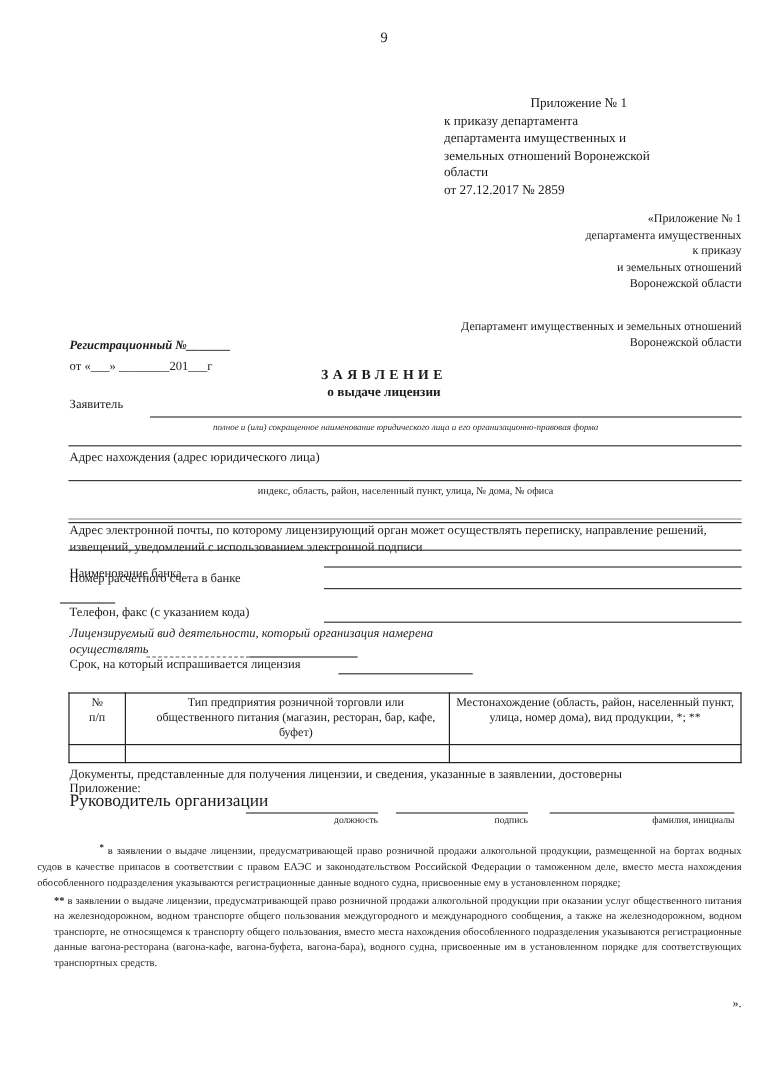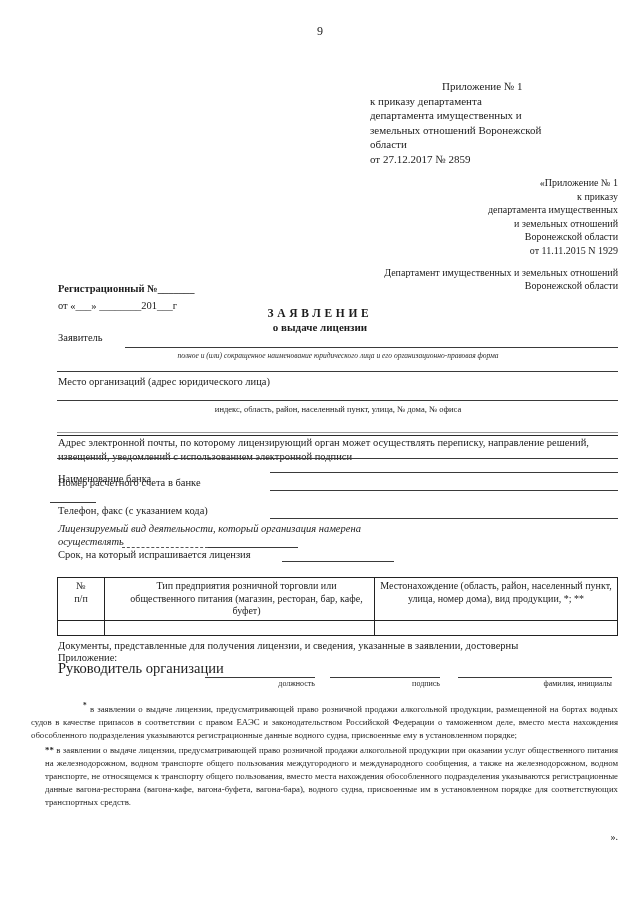--- a/index.html
+++ b/index.html
@@ -7,21 +7,21 @@
     position:relative;width:640px;height:905px;background:#ffffff;
     font-family:"Liberation Serif","DejaVu Serif",serif;color:#1b1b1b;
     overflow:hidden;
   }
   .abs{position:absolute;}
   .pagenum{top:24px;left:0;width:640px;text-align:center;font-size:12px;}
   .appx1{top:79px;left:370px;width:235px;font-size:11px;line-height:14.5px;text-align:left;}
   .appx1 .first{padding-left:72px;}
   .appx2{top:176px;left:318px;width:300px;font-size:10px;line-height:13.5px;text-align:right;}
   .dept{top:266px;left:258px;width:360px;font-size:10px;line-height:13px;text-align:right;}
-  .reg{top:283px;left:58px;font-size:10.5px;font-weight:bold;}
+  .reg{top:283px;left:58px;font-size:10.5px;font-weight:bold;font-style:italic;}
   .dateline{top:300px;left:58px;font-size:10.5px;}
   .title{top:307px;left:0;width:640px;text-align:center;font-size:11.5px;font-weight:bold;letter-spacing:0.32em;}
   .subtitle{top:321px;left:0;width:640px;text-align:center;font-size:11px;font-weight:bold;}
   .lbl{font-size:10.5px;}
   .cap{font-style:italic;color:#2a2a2a;}
   .hline{border-top:1px solid #3a3a3a;height:0;}
   .hline2{height:2px;border-top:1px solid #9a9a9a;border-bottom:1px solid #2b2b2b;}
   .dotline{border-top:1px dashed #555;height:0;}
   .ital{font-style:italic;}
   .doctable{position:absolute;top:577px;left:57px;width:561px;border-collapse:collapse;
@@ -47,44 +47,43 @@
     <div class="first">Приложение № 1</div>
     <div>к приказу департамента</div>
     <div>департамента  имущественных и</div>
     <div>земельных отношений  Воронежской</div>
     <div>области</div>
     <div>от 27.12.2017 № 2859</div>
   </div>
 
   <div class="abs appx2">
     <div>«Приложение № 1</div>
+    <div>департамента имущественных</div>
     <div>к приказу</div>
-    <div>департамента имущественных</div>
     <div>и земельных отношений</div>
     <div>Воронежской области</div>
-    <div>от 11.11.2015 N 1929</div>
   </div>
 
   <div class="abs dept">
     <div>Департамент  имущественных и земельных отношений</div>
     <div>Воронежской области</div>
   </div>
 
   <div class="abs reg">Регистрационный №_______</div>
   <div class="abs dateline">от «___» ________201___г</div>
 
   <div class="abs title">ЗАЯВЛЕНИЕ</div>
   <div class="abs subtitle">о выдаче лицензии</div>
 
   <div class="abs lbl" style="top:332px;left:58px;">Заявитель</div>
   <div class="abs hline" style="top:347px;left:125px;width:493px;"></div>
   <div class="abs cap" style="top:351px;left:58px;width:560px;text-align:center;font-size:7.5px;">полное и (или) сокращенное наименование юридического лица и его организационно-правовая форма</div>
 
   <div class="abs hline" style="top:371px;left:57px;width:561px;"></div>
-  <div class="abs lbl" style="top:376px;left:58px;">Место организаций (адрес юридического лица)</div>
+  <div class="abs lbl" style="top:376px;left:58px;">Адрес нахождения (адрес юридического лица)</div>
   <div class="abs hline" style="top:400px;left:57px;width:561px;"></div>
   <div class="abs" style="top:404px;left:58px;width:560px;text-align:center;font-size:8.5px;">индекс, область, район, населенный пункт, улица, № дома, № офиса</div>
 
   <div class="abs hline2" style="top:432px;left:57px;width:561px;"></div>
   <div class="abs lbl" style="top:436px;left:58px;width:562px;line-height:13.5px;">Адрес электронной почты, по которому лицензирующий орган может осуществлять переписку, направление решений, извещений, уведомлений с использованием электронной подписи</div>
   <div class="abs hline" style="top:458px;left:57px;width:561px;"></div>
 
   <div class="abs lbl" style="top:473px;left:58px;">Наименование банка</div>
   <div class="abs hline" style="top:472px;left:270px;width:348px;"></div>
 

